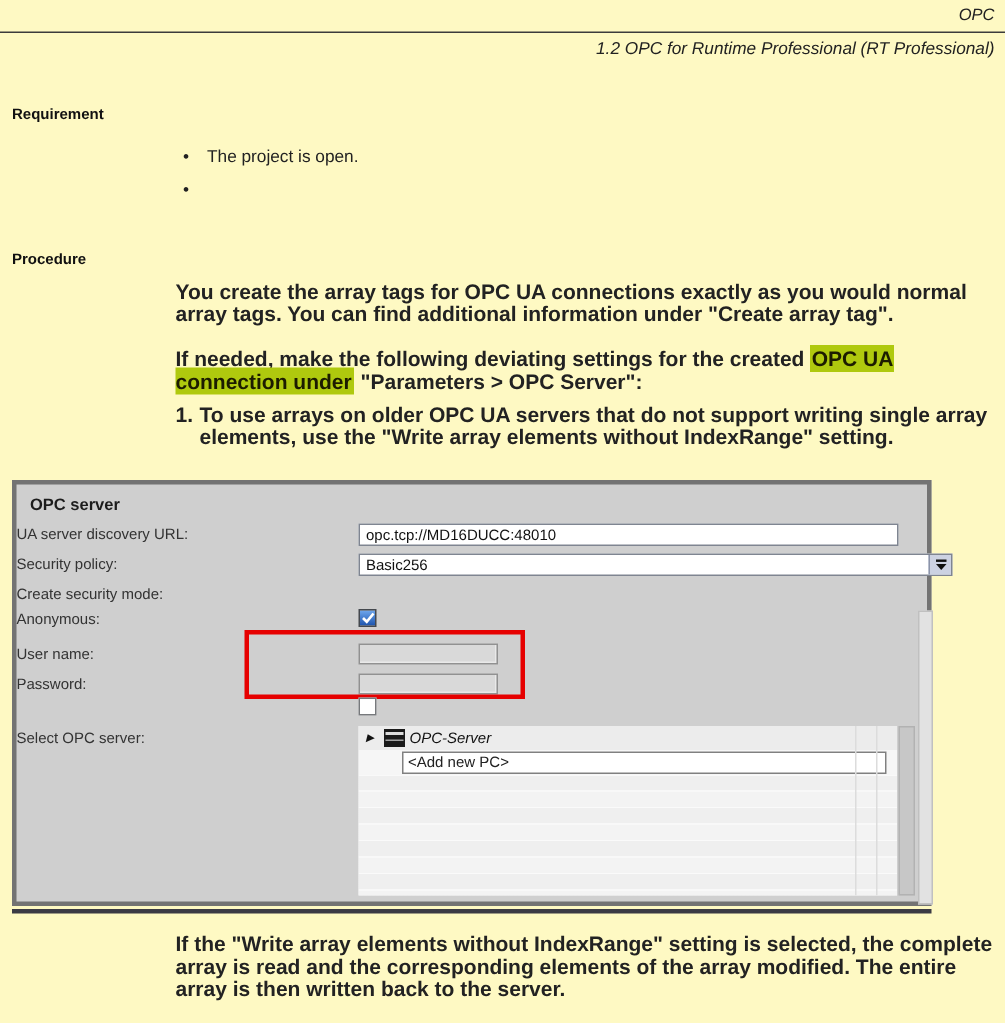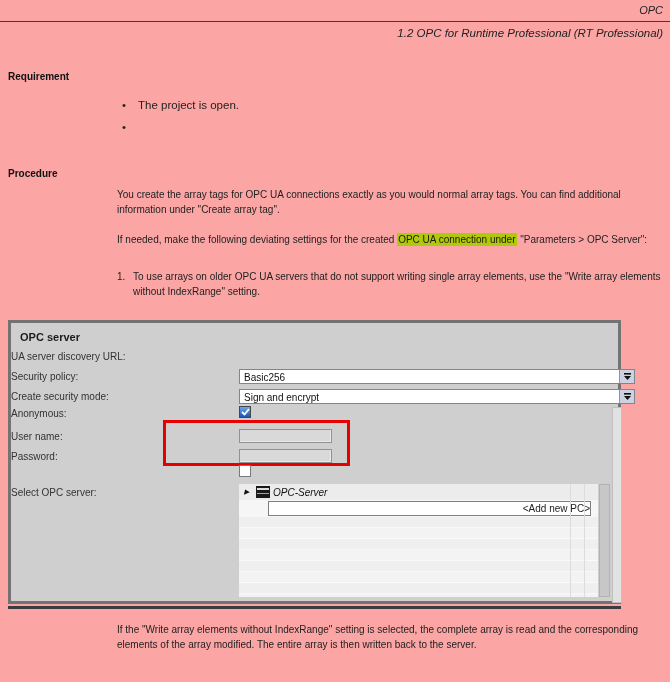--- a/index.html
+++ b/index.html
@@ -1,26 +1,26 @@
 <!DOCTYPE html>
 <html><head>
 <meta charset="utf-8">
 <style>
   html,body{margin:0;padding:0;}
   body{background:#ffffff;font-family:"Liberation Sans",sans-serif;color:#1f1f1f;}
-  .page{position:relative;width:670px;height:682px;background:#fca5a5;overflow:hidden;}
+  .page{position:relative;width:670px;height:682px;background:#fef9c3;overflow:hidden;}
 
   
   .hdr-chapter{position:absolute;top:4px;right:7px;font-size:11px;font-style:italic;color:#222;}
   .hdr-rule{position:absolute;top:21px;left:0;width:670px;height:0;border-top:1px solid #3c3c3c;}
   .hdr-section{position:absolute;top:27px;right:7px;font-size:11.5px;font-style:italic;color:#222;}
 
   
   .h-section{position:absolute;left:8px;font-size:10px;font-weight:bold;color:#111;}
-  .body-par{position:absolute;left:117px;width:546px;font-size:10px;line-height:15px;color:#222;}
+  .body-par{position:absolute;left:117px;width:546px;font-size:14px;line-height:15px;color:#222;font-weight:bold;}
   .bullet-item{position:absolute;left:122px;width:530px;font-size:11.5px;line-height:15px;color:#222;display:flex;}
   .bullet-dot{width:16px;flex:0 0 16px;}
   .step{display:flex;}
   .step-num{flex:0 0 16px;}
   mark.hl{background:#afc90e;color:#1c1c00;padding:1px 2px 1px 1px;}
 
   
   .panel{position:absolute;left:8px;top:320px;width:613px;height:284px;background:#cfcfcf;border:3px solid #737373;box-sizing:border-box;}
   .panel-dark-line{position:absolute;left:8px;top:606px;width:613px;height:3px;background:#3b3b44;}
   .panel-title{position:absolute;left:9px;top:8px;font-size:11px;font-weight:bold;color:#1c1c1c;}
@@ -31,21 +31,21 @@
   .combo-btn{position:absolute;top:0;right:0;width:14px;height:13px;background:#ccd2e2;border-left:1px solid #8b93a9;display:flex;align-items:center;justify-content:center;}
   .checkbox{width:12px;height:12px;border:1px solid #77797c;background:#fff;box-sizing:border-box;display:flex;align-items:center;justify-content:center;}
   .checkbox.checked{background:linear-gradient(#6ea6ec,#1d54ae);border-color:#44484e;}
   .dis-input{width:93px;height:14px;background:#d9d9d9;border:1px solid #919191;box-shadow:inset -1px -1px 0 #e9e9e9;}
   .red-annot{position:absolute;left:152px;top:97px;width:187px;height:46px;border:3px solid #e60000;box-sizing:border-box;}
 
   .tree{position:absolute;left:228px;top:161px;width:359px;height:113px;background:#fbfbfb;overflow:hidden;}
   .tree-row1{position:absolute;left:0;top:0;width:100%;height:16px;background:#ececec;display:flex;align-items:center;font-style:italic;}
   .tree-expander{width:10px;margin-left:5px;font-size:7px;color:#111;}
   .tree-label{font-size:10px;color:#111;margin-left:3px;}
-  .tree-row2{position:absolute;left:0;top:16px;width:100%;height:17px;background:#f6f6f6;text-align:right;}
+  .tree-row2{position:absolute;left:0;top:16px;width:100%;height:17px;background:#f6f6f6;}
   .addnew-box{position:absolute;left:29px;top:1px;width:323px;height:15px;background:#fff;border:1px solid #808080;box-sizing:border-box;font-size:10px;line-height:13px;padding-left:3px;color:#222;}
   .tree-stripes{position:absolute;left:0;top:33px;width:100%;height:80px;
      background:repeating-linear-gradient(to bottom,#efefef 0 10px,#f8f8f8 10px 11px,#f3f3f3 11px 21px,#fafafa 21px 22px);}
   .tree-colline{position:absolute;top:0;width:1px;height:113px;background:#dcdcdc;}
   .tree-scroll{position:absolute;left:588px;top:161px;width:11px;height:113px;background:#c7c7c7;border:1px solid #b2b2b2;box-sizing:border-box;}
   .pane-scroll{position:absolute;left:601px;top:84px;width:10px;height:196px;background:#e2e2e2;border:1px solid #c0c0c0;box-sizing:border-box;}
 
   .opc-icon{width:14px;height:12px;margin-left:2px;background:#1a1a1a;position:relative;flex:0 0 14px;}
   .opc-icon:before{content:"";position:absolute;left:1px;top:2px;width:12px;height:2px;background:#fff;opacity:.85;}
   .opc-icon:after{content:"";position:absolute;left:1px;top:7px;width:12px;height:1px;background:#fff;opacity:.6;}
@@ -73,40 +73,33 @@
   <div class="body-par" style="top:232px"><span>If needed, make the following deviating settings for the created </span><mark class="hl">OPC UA connection under</mark><span> "Parameters &gt; OPC Server":</span></div>
   <div class="body-par step" style="top:269px;width:548px">
     <span class="step-num">1.</span>
     <span>To use arrays on older OPC UA servers that do not support writing single array elements, use the "Write array elements without IndexRange" setting.</span>
   </div>
 
   <div class="panel">
     <div class="panel-title">OPC server</div>
 
     <div class="lbl" style="top:27px">UA server discovery URL:</div>
+    <div class="fld input" style="top:26px">opc.tcp://MD16DUCC:48010</div>
 
     <div class="lbl" style="top:47px">Security policy:</div>
     <div class="fld combo" style="top:46px"><span>Basic256</span>
       <span class="combo-btn">
           <svg width="9" height="9" viewBox="0 0 9 9">
             <rect x="1" y="1" width="7" height="1.6" fill="#101010"></rect>
             <path d="M1 4 L8 4 L4.5 8 Z" fill="#101010"></path>
           </svg>
         </span>
     </div>
 
     <div class="lbl" style="top:67px">Create security mode:</div>
-    <div class="fld combo" style="top:66px"><span>Sign and encrypt</span>
-      <span class="combo-btn">
-          <svg width="9" height="9" viewBox="0 0 9 9">
-            <rect x="1" y="1" width="7" height="1.6" fill="#101010"></rect>
-            <path d="M1 4 L8 4 L4.5 8 Z" fill="#101010"></path>
-          </svg>
-        </span>
-    </div>
 
     <div class="lbl" style="top:84px">Anonymous:</div>
     <div class="fld checkbox checked" style="top:83px">
         <svg width="9" height="8" viewBox="0 0 9 8">
           <path d="M1 4 L3.5 6.5 L8 1" stroke="#ffffff" stroke-width="1.8" fill="none"></path>
         </svg>
       </div>
 
     <div class="lbl" style="top:107px">User name:</div>
     <div class="fld dis-input" style="top:106px"></div>

